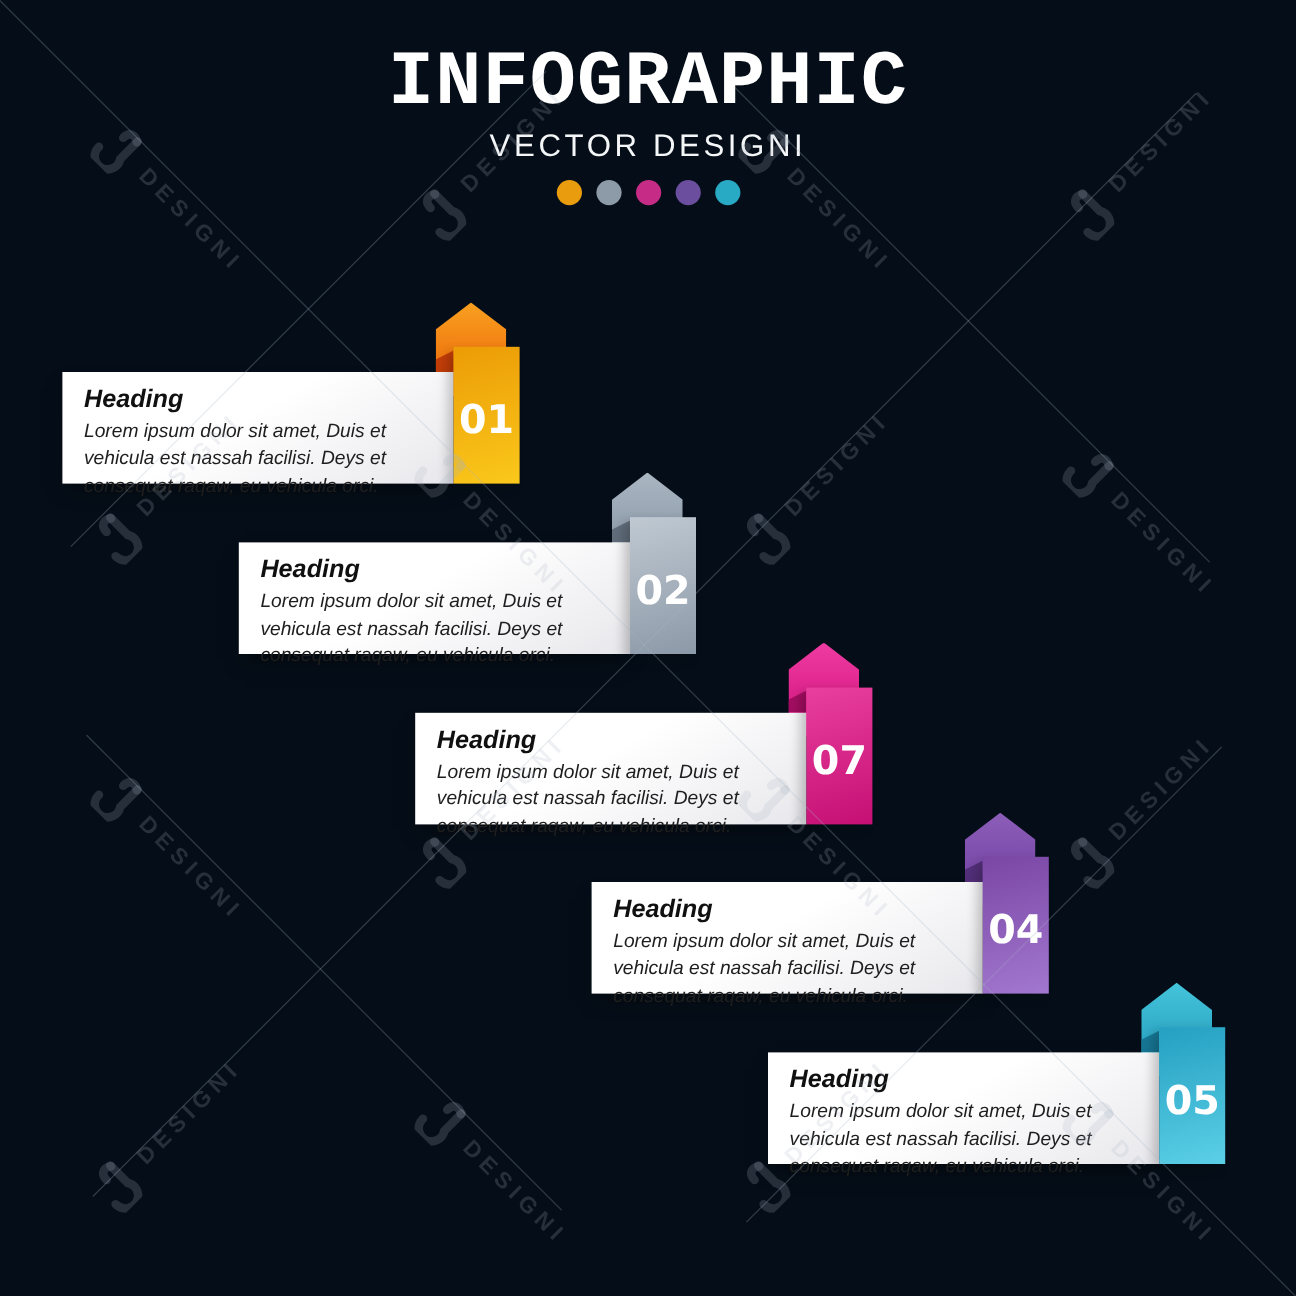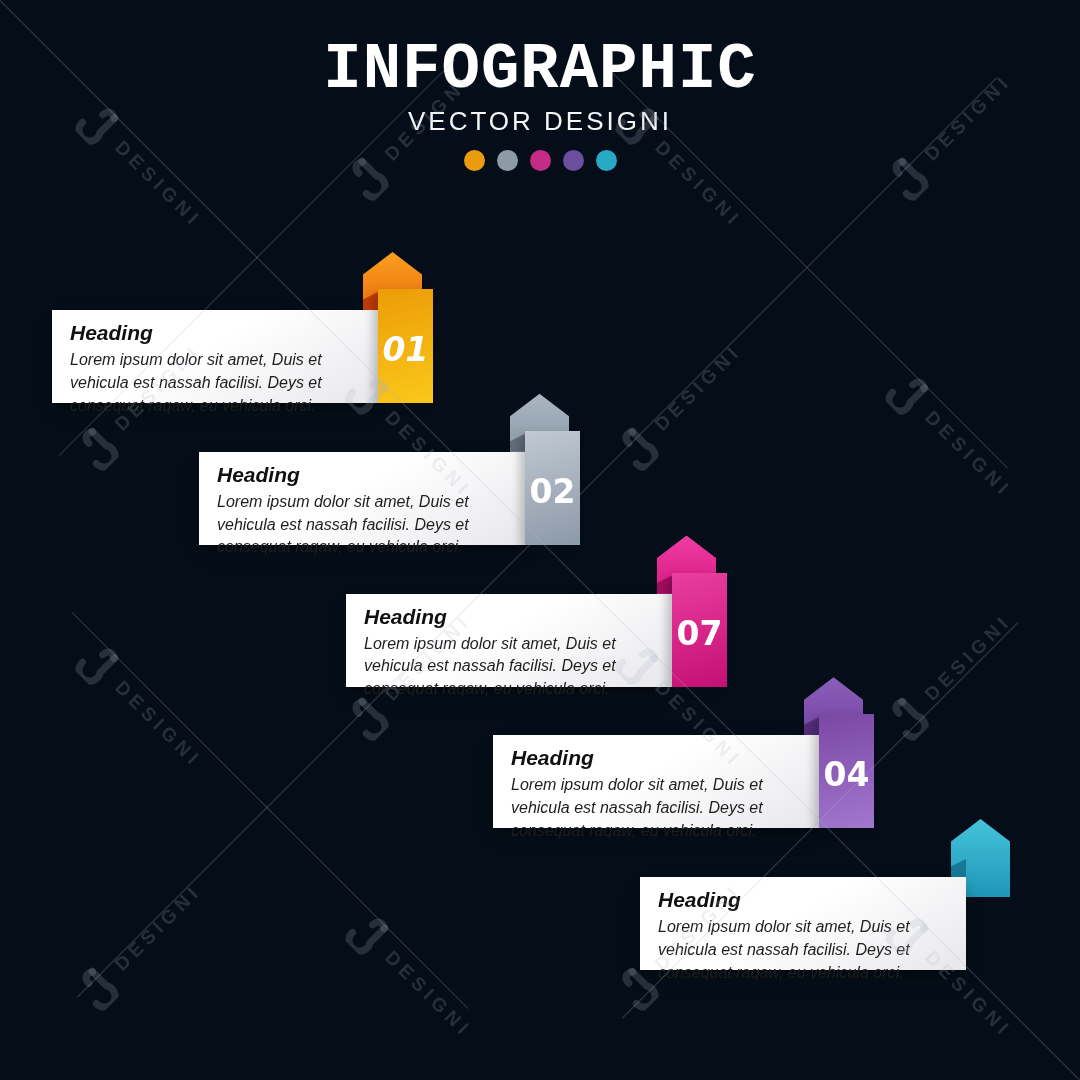--- a/index.html
+++ b/index.html
@@ -79,21 +79,21 @@
   </div>
 
   <div id="steps">
   <div class="step" style="left: 52px; top: 310px;">
     <div class="pentagon" style="background: linear-gradient(rgb(249, 160, 31), rgb(234, 95, 7));"></div>
     <div class="fold" style="background: rgb(194, 61, 8);"></div>
     <div class="card">
       <p class="card-heading">Heading</p>
       <p class="card-body">Lorem ipsum dolor sit amet, Duis et vehicula est nassah facilisi. Deys et consequat raqaw, eu vehicula orci.</p>
     </div>
-    <div class="bar" style="background: linear-gradient(165deg, rgb(236, 156, 6), rgb(250, 200, 27)); font-style: italic;">
+    <div class="bar" style="background: linear-gradient(165deg, rgb(236, 156, 6), rgb(250, 200, 27));">
       <span class="step-number">01</span>
     </div>
   </div>
 
   <div class="step" style="left: 199px; top: 451.75px;">
     <div class="pentagon" style="background: linear-gradient(rgb(170, 182, 194), rgb(131, 145, 160));"></div>
     <div class="fold" style="background: rgb(98, 110, 124);"></div>
     <div class="card">
       <p class="card-heading">Heading</p>
       <p class="card-body">Lorem ipsum dolor sit amet, Duis et vehicula est nassah facilisi. Deys et consequat raqaw, eu vehicula orci.</p>
@@ -126,20 +126,23 @@
       <span class="step-number">04</span>
     </div>
   </div>
 
   <div class="step" style="left: 640px; top: 877px;">
     <div class="pentagon" style="background: linear-gradient(rgb(68, 196, 219), rgb(31, 149, 183));"></div>
     <div class="fold" style="background: rgb(23, 119, 149);"></div>
     <div class="card">
       <p class="card-heading">Heading</p>
       <p class="card-body">Lorem ipsum dolor sit amet, Duis et vehicula est nassah facilisi. Deys et consequat raqaw, eu vehicula orci.</p>
+    </div>
+    <div class="bar" style="background: linear-gradient(165deg, rgb(37, 160, 194), rgb(91, 207, 230));">
+      <span class="step-number">05</span>
     </div>
   </div>
 </div>
 
   <div id="overlay">
       <div class="wm" style="left: 85px; top: 90px; transform: rotate(45deg);">
         <svg class="wm-logo" width="34" height="42" viewBox="0 0 38 46" fill="none" stroke="currentColor" stroke-width="8" stroke-linecap="round">
           <path d="M29 6 C 22 1, 17 5, 17 12"></path>
           <path d="M29 5 L 29 28 A 12 12 0 1 1 7 34"></path>
         </svg>

